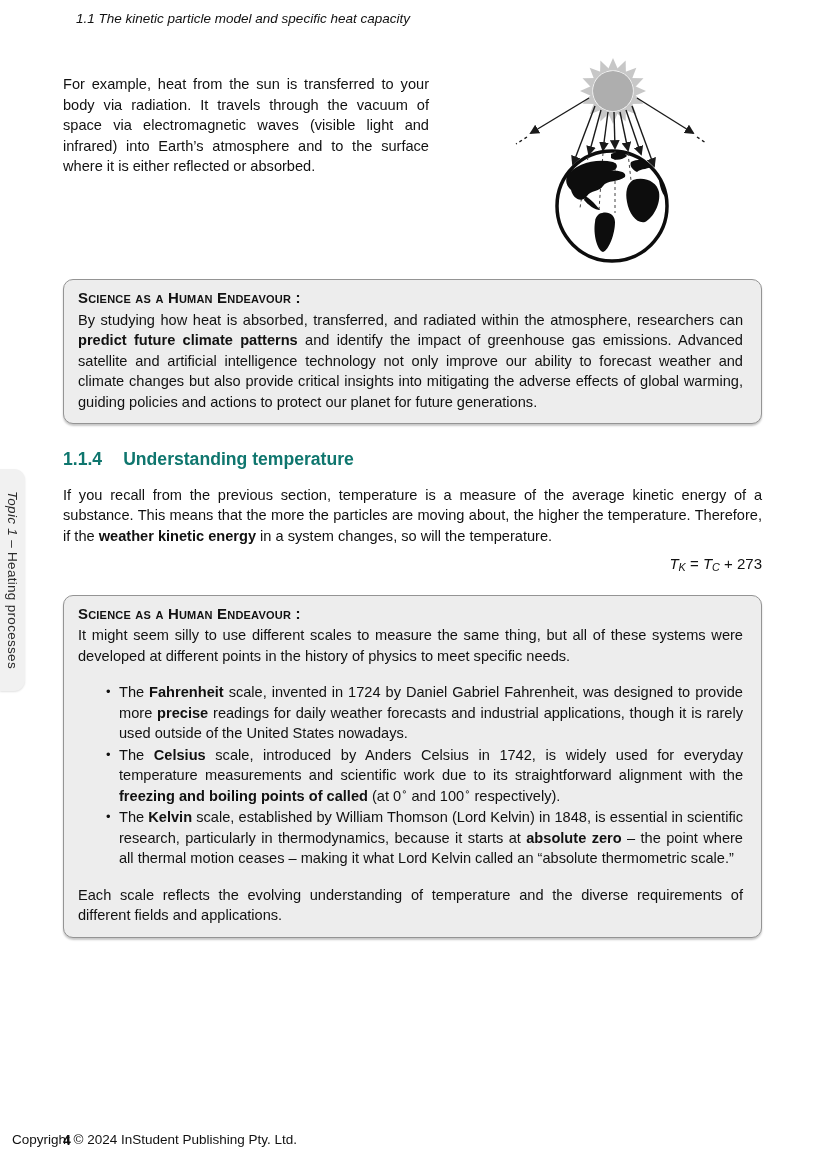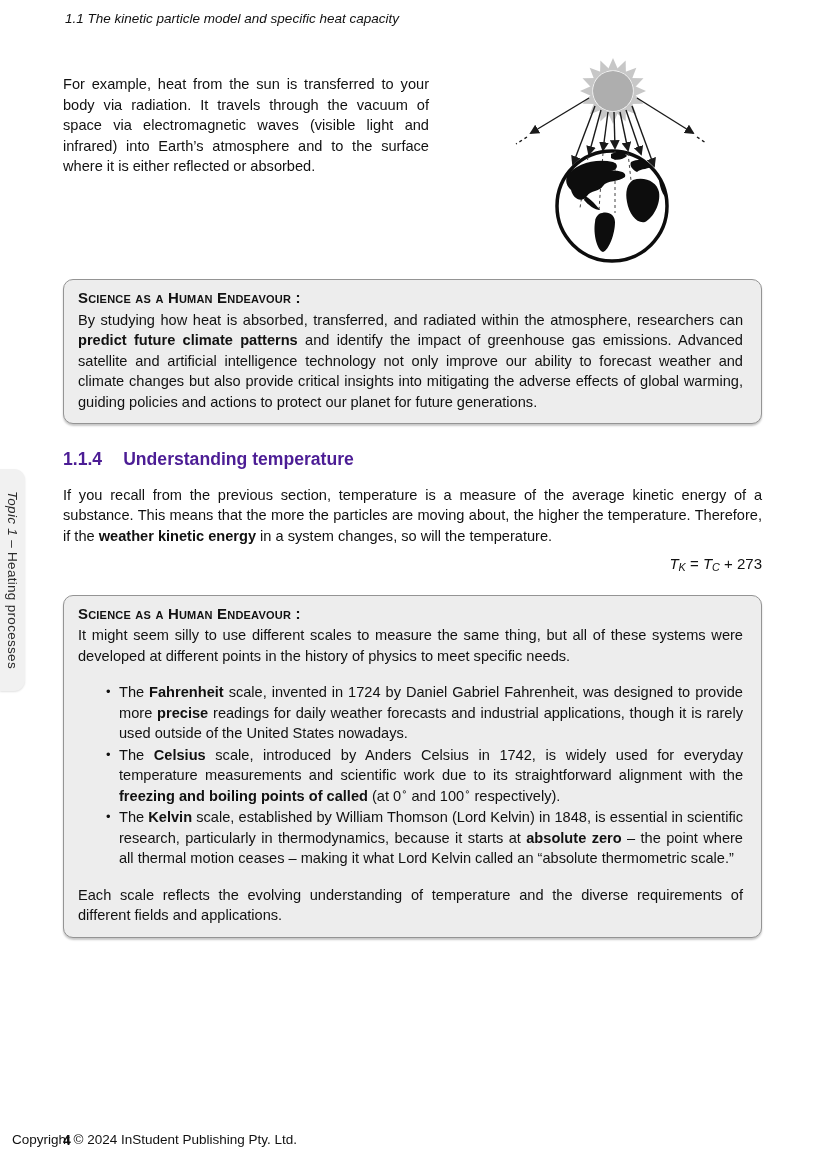--- a/index.html
+++ b/index.html
@@ -10,21 +10,21 @@
     font-family:"Liberation Sans", sans-serif;
     color:#111;
     overflow:hidden;
   }
   .b{font-weight:bold;}
   .i{font-style:italic;}
   sup{font-size:68%;line-height:0;}
   sub{font-size:72%;line-height:0;vertical-align:-2px;}
 
   .running-header{
-    position:absolute;top:11px;left:65px;
+    position:absolute;top:11px;left:76px;
     font-style:italic;font-size:13.5px;color:#111;
   }
 
   .side-tab{
     position:absolute;left:0;top:469px;
     width:25px;height:222px;
     background:var(--tab_bg,#f1f1f1);
     border-radius:0 11px 11px 0;
     box-shadow:0 1px 2px rgba(0,0,0,0.12);
     display:flex;align-items:center;justify-content:center;
@@ -69,21 +69,21 @@
     list-style:none;margin:16px 0 0 0;padding:0 0 0 28px;
   }
   .she-list li{
     position:relative;padding-left:13px;text-align:justify;margin-bottom:1px;
   }
   .she-list li::before{
     content:"•";position:absolute;left:0;top:0;font-size:13px;
   }
 
   h2.section-heading{
-    margin:25px 0 0 0;font-size:17.6px;font-weight:bold;color:#4c1d95;
+    margin:25px 0 0 0;font-size:17.6px;font-weight:bold;color:#0f766e;
   }
   h2.section-heading .sec-num{display:inline-block;margin-right:21px;}
   .section-para{margin-top:15px !important;}
   .formula{
     margin-top:8px;text-align:right;font-size:15px;
   }
 
   .footer{
     position:absolute;left:0;top:1132px;width:823px;height:22px;
   }

